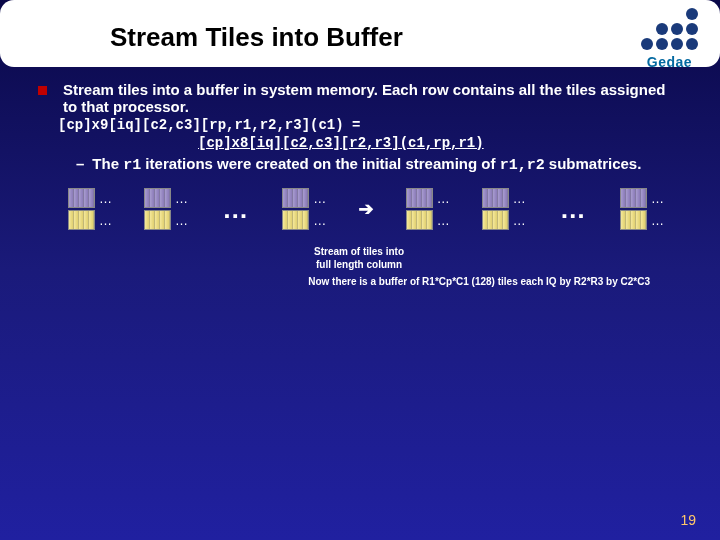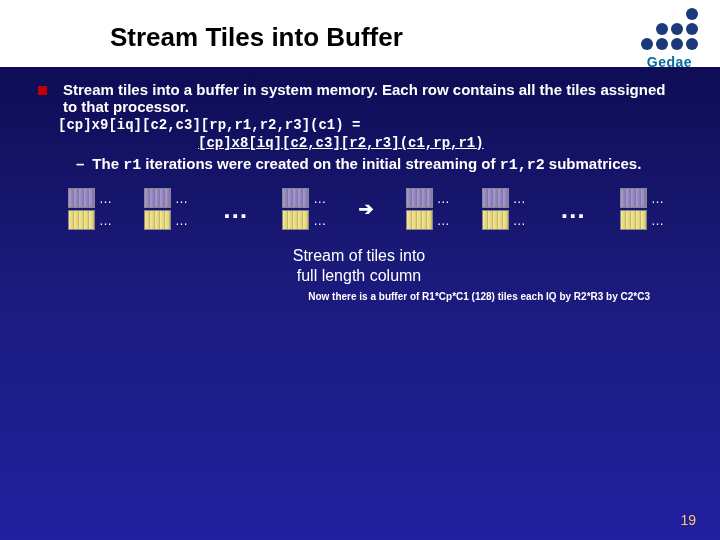--- a/index.html
+++ b/index.html
@@ -11,20 +11,21 @@
     position: relative;
     overflow: hidden;
   }
   .title-bar {
     background: white;
     color: black;
     padding: 22px 0 14px 110px;
     font-size: 26px;
     font-weight: bold;
     position: relative;
+    border-radius: 14px;
   }
   .logo {
     position: absolute;
     right: 22px;
     top: 8px;
     text-align: center;
   }
   .logo-dots {
     display: grid;
     grid-template-columns: repeat(4, 12px);
@@ -117,22 +118,22 @@
     font-size: 26px;
     font-weight: bold;
     padding: 0 2px;
   }
   .arrow {
     font-size: 18px;
     font-weight: bold;
   }
   .caption {
     text-align: center;
-    font-size: 16px;
-    font-weight: normal;
+    font-size: 10px;
+    font-weight: bold;
     margin: 16px auto 0;
     line-height: 1.25;
   }
   .footer-text {
     text-align: right;
     font-size: 10px;
     font-weight: bold;
     margin-top: 5px;
     padding: 0 30px;
   }

